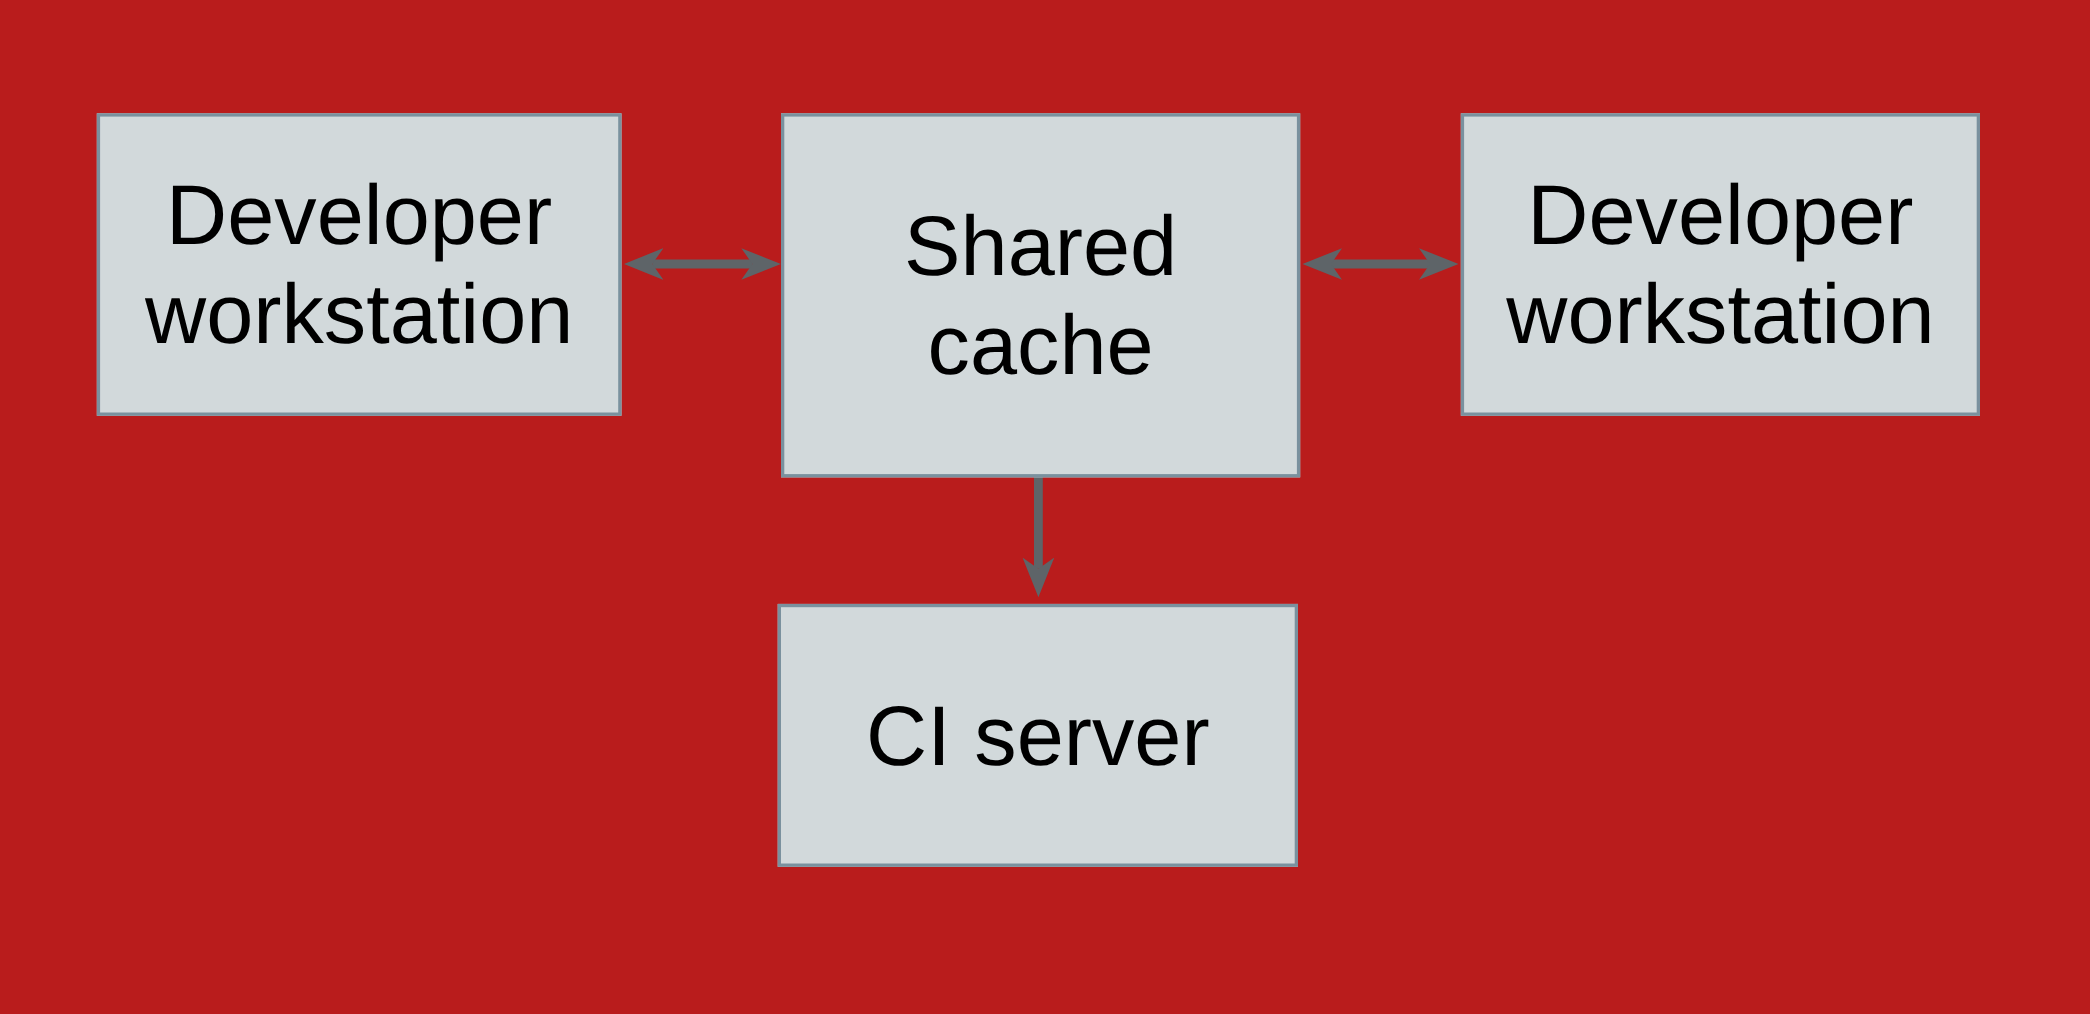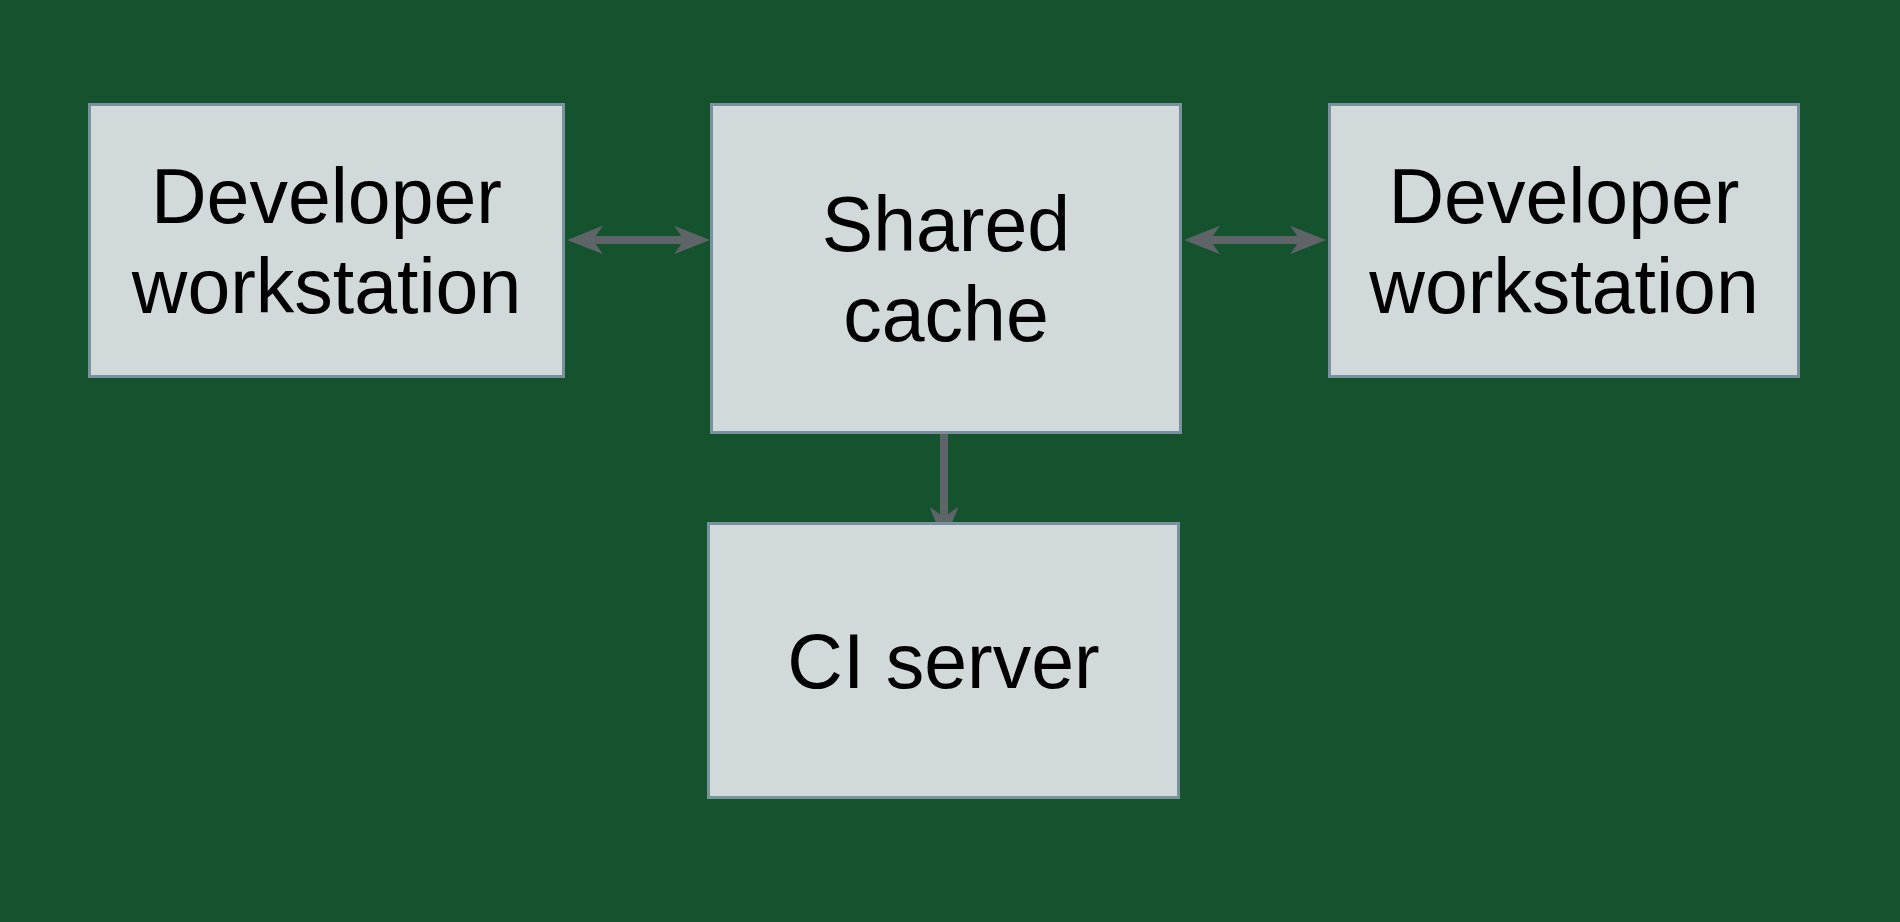--- a/index.html
+++ b/index.html
@@ -4,21 +4,21 @@
 <style>
   html, body {
     margin: 0;
     padding: 0;
     background: #ffffff;
   }
   .canvas {
     position: relative;
     width: 1900px;
     height: 922px;
-    background: #14532d;
+    background: #b91c1c;
     font-family: "Liberation Sans", sans-serif;
     overflow: hidden;
   }
   .node {
     position: absolute;
     box-sizing: border-box;
     background: #d2d9db;
     border: 3px solid #7a919e;
     display: flex;
     align-items: center;
@@ -28,21 +28,21 @@
   .node-label {
     font-size: 77px;
     line-height: 90px;
     color: #000000;
     white-space: pre-line;
     letter-spacing: 0px;
   }
   #node-dev-left   { left: 88px;   top: 103px; width: 477px; height: 275px; }
   #node-shared     { left: 710px;  top: 103px; width: 472px; height: 331px; }
   #node-dev-right  { left: 1328px; top: 103px; width: 472px; height: 275px; }
-  #node-ci         { left: 707px;  top: 522px; width: 473px; height: 277px; }
+  #node-ci         { left: 707px;  top: 549px; width: 473px; height: 239px; }
   .edges-overlay {
     position: absolute;
     left: 0;
     top: 0;
     width: 1900px;
     height: 922px;
     pointer-events: none;
     overflow: visible;
   }
   .edge-line {

